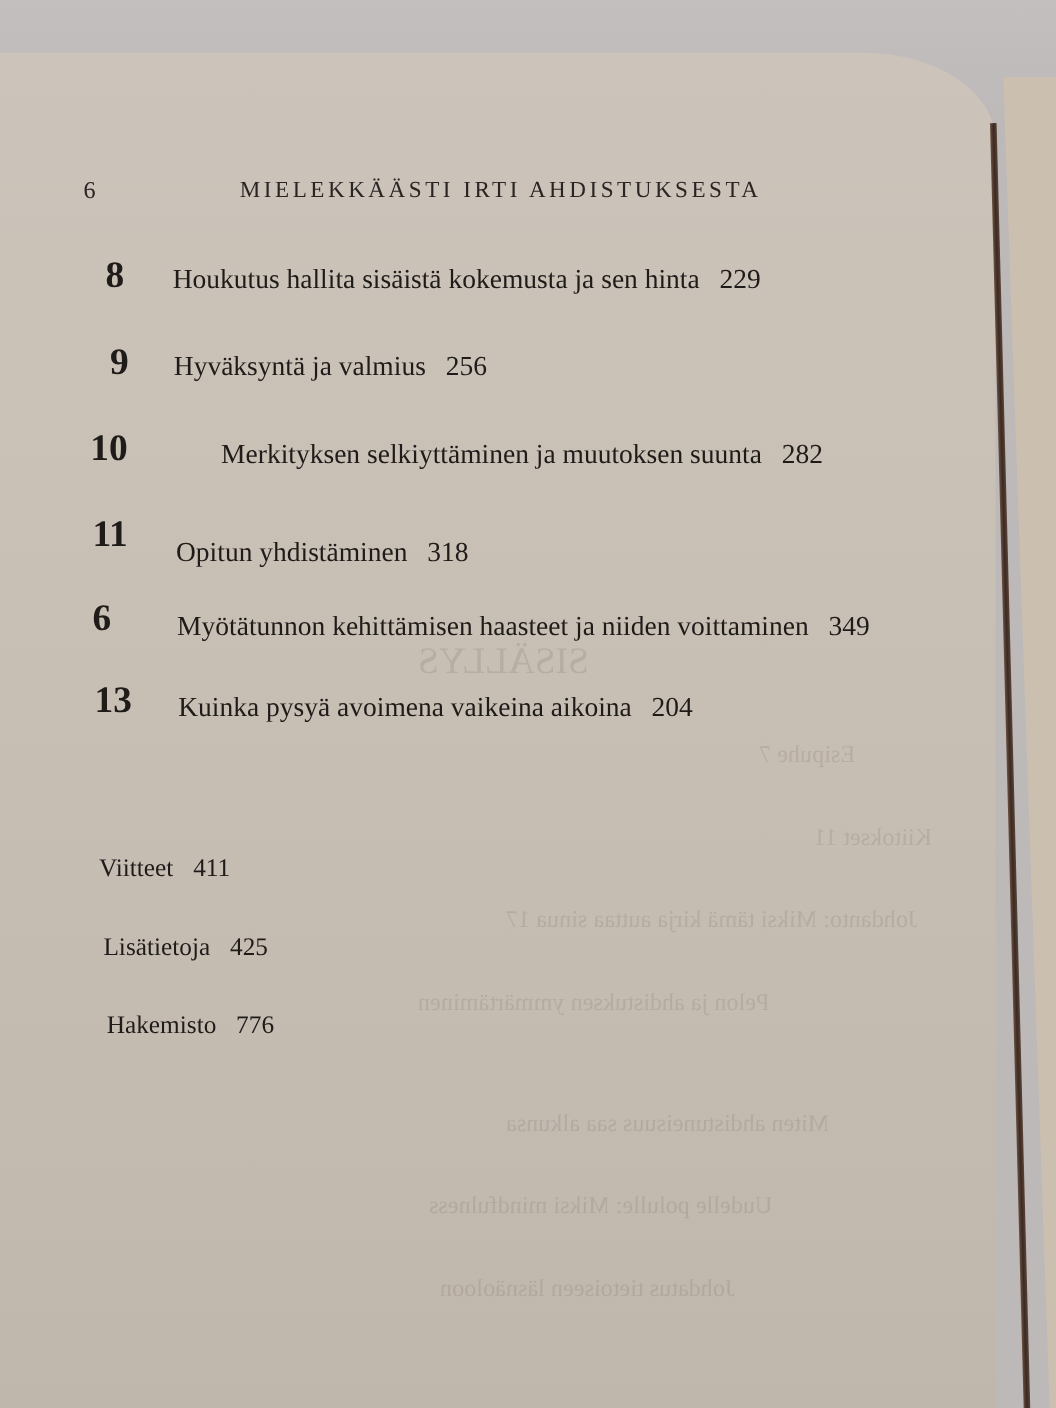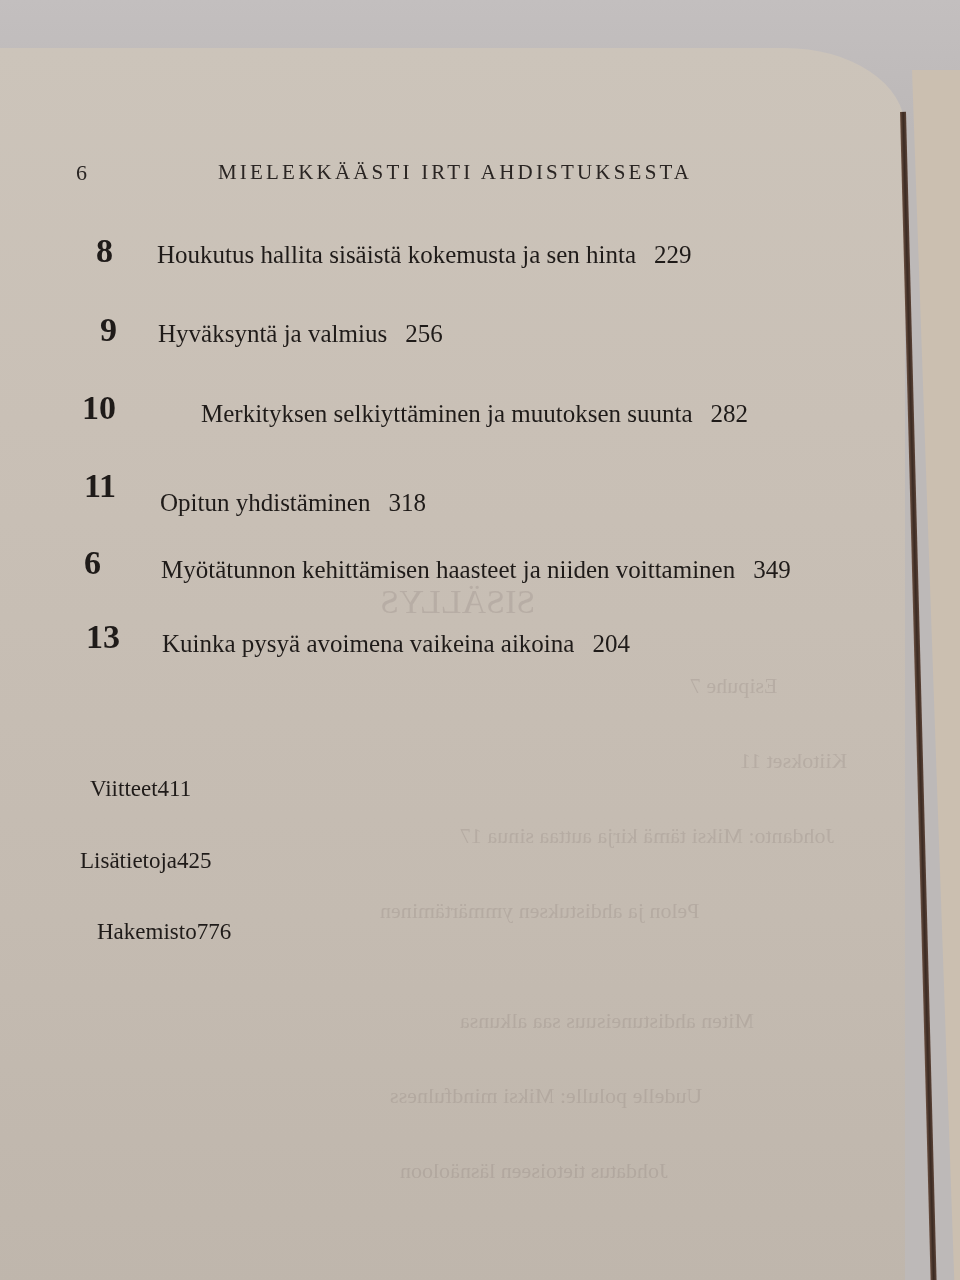--- a/index.html
+++ b/index.html
@@ -41,21 +41,21 @@
     .running-title {
       position:absolute; left:142px; top:0; font-size:21px; letter-spacing:3.2px;
     }
     .toc-entry { position:absolute; color:#1f1b19; white-space:nowrap; }
     .toc-num {
       position:absolute; font-weight:bold; font-size:34px;
     }
     .toc-title { position:absolute; font-size:25px; }
     .toc-title .pg { margin-left:18px; }
     .back-entry { position:absolute; color:#1f1b19; font-size:23px; white-space:nowrap; }
-    .back-entry .pg { }
+    .back-entry .pg { margin-left:18px; }
   </style>
 </head>
 <body>
 
 <div class="bg-top"></div>
 <div class="next-page"></div>
 <div class="page">
   <div class="ghost" style="left:380px;top:535px;font-size:34px;">SISÄLLYS</div>
   <div class="ghost" style="left:690px;top:625px;">Esipuhe 7</div>
   <div class="ghost" style="left:740px;top:700px;">Kiitokset 11</div>
@@ -94,15 +94,15 @@
     <span class="toc-title" style="left:161px;top:12px;"><span>Myötätunnon kehittämisen haasteet ja niiden voittaminen</span><span class="pg">349</span></span>
   </div>
   <div class="toc-entry" style="top:618px;">
     <span class="toc-num" style="left:86px;">13</span>
     <span class="toc-title" style="left:162px;top:12px;"><span>Kuinka pysyä avoimena vaikeina aikoina</span><span class="pg">204</span></span>
   </div>
 </div>
 
 <div>
   <div class="back-entry" style="left:90px;top:776px;"><span>Viitteet</span><span class="pg">411</span></div>
-  <div class="back-entry" style="left:80px;top:848px;"><span>Lisätietoja</span><span class="pg">425</span></div>
+  <div class="back-entry" style="left:94px;top:848px;"><span>Lisätietoja</span><span class="pg">425</span></div>
   <div class="back-entry" style="left:97px;top:919px;"><span>Hakemisto</span><span class="pg">776</span></div>
 </div>
 
 </body></html>

